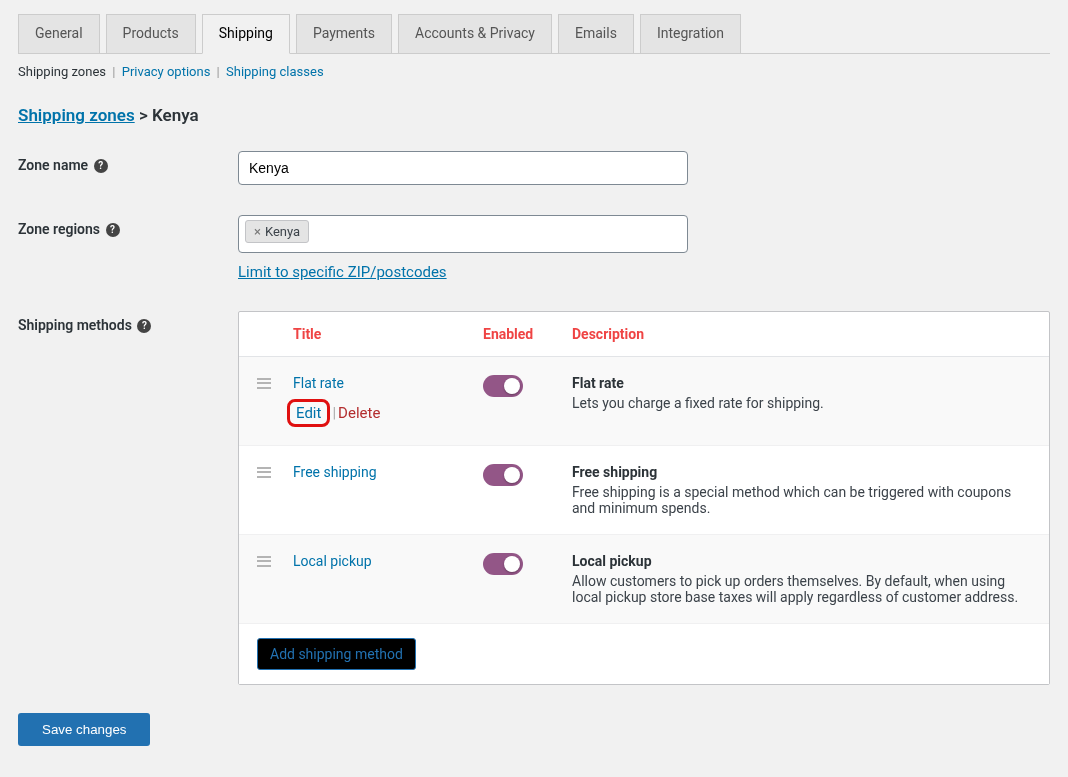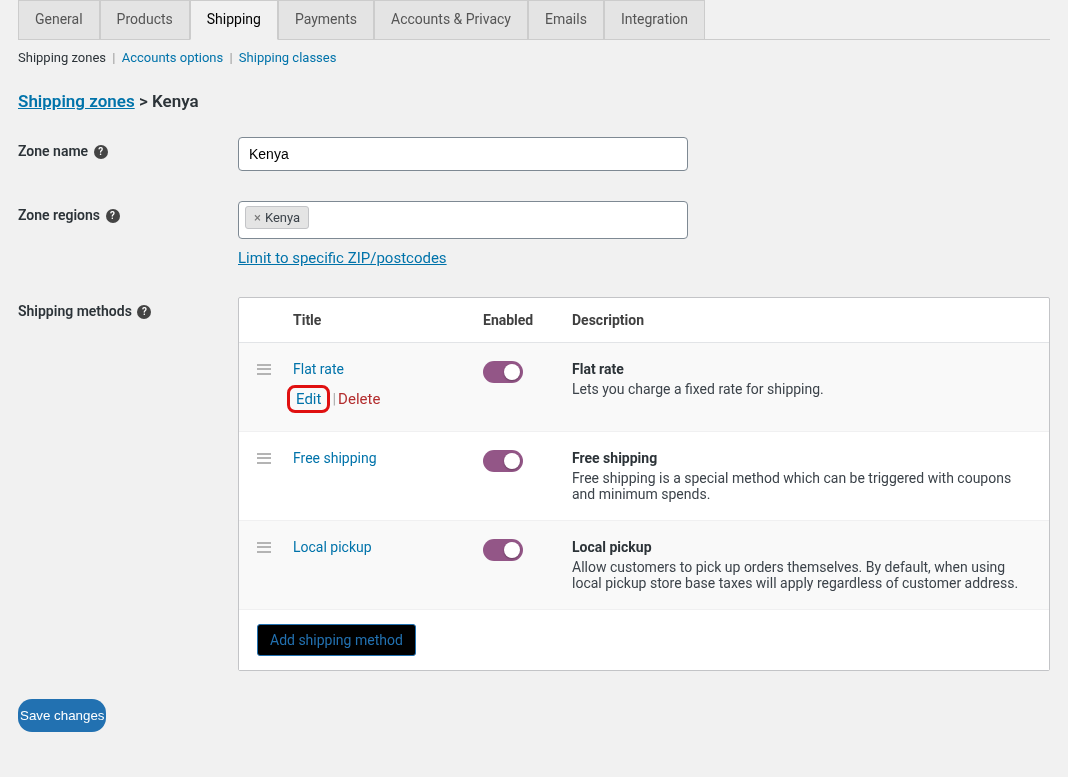--- a/index.html
+++ b/index.html
@@ -1,18 +1,18 @@
 <!DOCTYPE html>
 <html><head>
 <meta charset="utf-8">
 <style>
   html,body{margin:0;padding:0;background:#f1f1f1;font-family:-apple-system,BlinkMacSystemFont,"Segoe UI",Roboto,Helvetica,Arial,sans-serif;color:#444;font-size:14px;}
   .page{width:1068px;min-height:777px;background:#f1f1f1;position:relative;box-sizing:border-box;padding:0 18px 30px 18px;}
   
-  .nav-tabs{display:flex;gap:0;margin-top:0;border-bottom:1px solid #ccc;}
+  .nav-tabs{display:flex;gap:6px;margin-top:14px;border-bottom:1px solid #ccc;}
   .nav-tab{padding:10px 16px 12px;background:#e4e4e4;border:1px solid #ccc;border-bottom:none;border-radius:0;color:#555;cursor:pointer;user-select:none;}
   .nav-tab.active{background:#f1f1f1;border-bottom:1px solid #f1f1f1;margin-bottom:-1px;color:#000;}
   
   .sub-tabs{padding:10px 0 0 0;font-size:13px;}
   .sub-tabs .sub{color:#0073aa;text-decoration:none;cursor:pointer;}
   .sub-tabs .sub.current{color:#2c3338;font-weight:400;}
   .sub-tabs .sep{color:#999;padding:0 3px;}
   
   h2.bc{font-size:17px;font-weight:600;color:#2c3338;margin:26px 0 26px 0;}
   h2.bc a{color:#0073aa;text-decoration:underline;}
@@ -23,21 +23,21 @@
   .help{display:inline-block;width:14px;height:14px;border-radius:50%;background:#444;color:#fff;font-size:10px;line-height:14px;text-align:center;margin-left:2px;vertical-align:middle;}
   .form-field{flex:1;max-width:480px;}
   .text-input{width:450px;max-width:450px;height:34px;border:1px solid #7e8993;border-radius:4px;padding:0 10px;background:#fff;font-size:14px;box-sizing:border-box;}
   .tag-input{width:450px;min-height:38px;border:1px solid #7e8993;border-radius:4px;background:#fff;padding:4px 6px;box-sizing:border-box;}
   .tag{display:inline-flex;align-items:center;background:#e4e4e4;border:1px solid #c3c4c7;border-radius:3px;padding:3px 8px;font-size:13px;color:#3c434a;}
   .tag .x{margin-right:4px;color:#777;cursor:pointer;}
   .limit-link{color:#0073aa;text-decoration:underline;font-size:15px;display:inline-block;margin-top:10px;cursor:pointer;}
   
   .methods-wrap{flex:1;}
   .methods-table{border:1px solid #c3c4c7;background:#fff;border-radius:2px;}
-  .mt-head{display:flex;padding:14px 18px;border-bottom:1px solid #e2e4e7;font-weight:700;color:#404040;}
+  .mt-head{display:flex;padding:14px 18px;border-bottom:1px solid #e2e4e7;font-weight:700;color:#ef4444;}
   .col-handle{width:36px;}
   .col-title{width:190px;}
   .col-enabled{width:89px;}
   .col-desc{flex:1;}
   .mt-row{display:flex;padding:18px 18px;border-bottom:1px solid #f0f0f1;align-items:flex-start;}
   .mt-row:nth-child(odd){background:#f9f9f9;}
   .mt-row:nth-child(even){background:#fff;}
   .handle-icon{width:18px;color:#9a9a9a;cursor:grab;padding-top:2px;}
   .method-title{color:#0073aa;cursor:pointer;}
   .row-actions{margin-top:8px;font-size:15px;}
@@ -47,21 +47,21 @@
   .edit-hl{display:inline-block;border:3px solid #e01010;border-radius:8px;padding:2px 6px;margin-left:-6px;}
   .desc-title{font-weight:700;color:#2c3338;margin-bottom:4px;}
   .desc-text{color:#3c434a;}
   
   .toggle{width:40px;height:22px;border-radius:11px;background:#935687;position:relative;cursor:pointer;}
   .toggle::after{content:"";position:absolute;right:3px;top:3px;width:16px;height:16px;border-radius:50%;background:#fff;box-shadow:0 1px 2px rgba(0,0,0,.3);}
   
   .add-method-row{padding:14px 18px;background:#fff;}
   .btn-sec{display:inline-block;border:1px solid #2271b1;color:#2271b1;background:#000000;border-radius:3px;padding:7px 12px;cursor:pointer;}
   
-  .save-btn{background:#2271b1;color:#fff;border:none;border-radius:14px;padding:9px 2px;cursor:pointer;margin-top:28px;}
+  .save-btn{background:#2271b1;color:#fff;border:none;border-radius:3px;padding:9px 24px;cursor:pointer;margin-top:28px;}
   
   .hamburger{display:inline-block;}
   .hamburger span{display:block;width:14px;height:2px;background:#b4b4b4;margin:2.5px 0;}
 </style>
 </head>
 <body>
 
 <div class="page">
 
   
@@ -72,21 +72,21 @@
     <div class="nav-tab">Payments</div>
     <div class="nav-tab">Accounts &amp; Privacy</div>
     <div class="nav-tab">Emails</div>
     <div class="nav-tab">Integration</div>
   </div>
 
   
   <div class="sub-tabs">
     <a class="sub current">Shipping zones</a>
     <span class="sep">|</span>
-    <a class="sub">Accounts options</a>
+    <a class="sub">Privacy options</a>
     <span class="sep">|</span>
     <a class="sub">Shipping classes</a>
   </div>
 
   
   <h2 class="bc">
     <a>Shipping zones</a>
     <span class="chev">&gt;</span>
     <span>Kenya</span>
   </h2>

